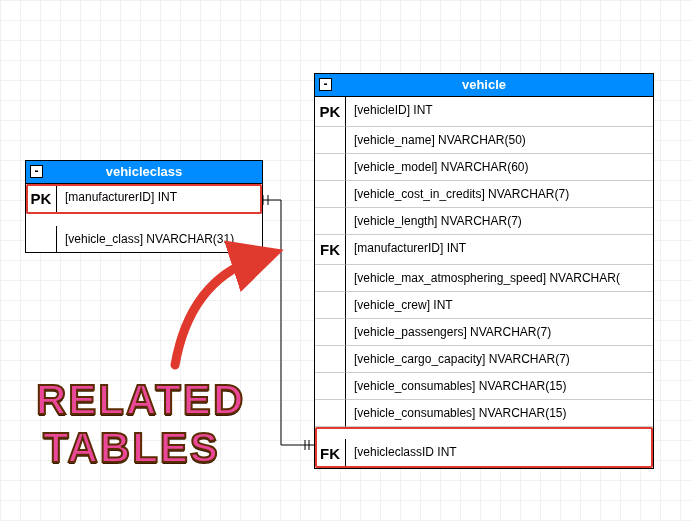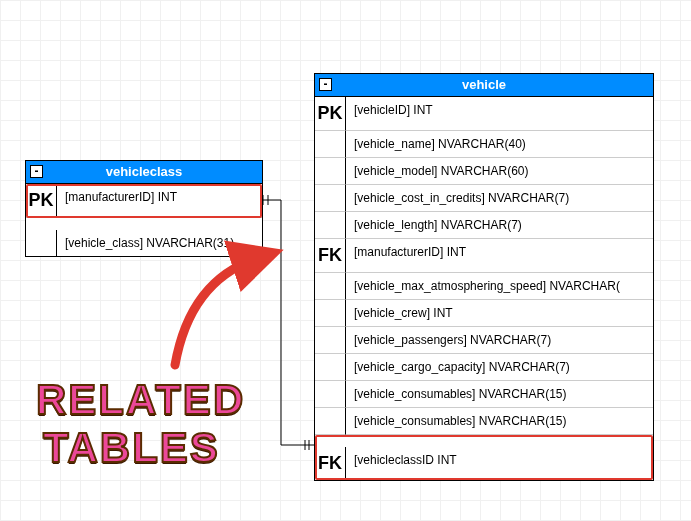--- a/index.html
+++ b/index.html
@@ -59,21 +59,21 @@
     align-items: stretch;
   }
   .key-cell {
     width: 30px;
     min-width: 30px;
     border-right: 1px solid #000;
     border-bottom: 1px solid #ccc;
     text-align: center;
     font-weight: bold;
     padding: 6px 0;
-    font-size: 18px;
+    font-size: 15px;
   }
   .val-cell {
     flex: 1;
     border-bottom: 1px solid #ccc;
     padding: 6px 8px;
     font-size: 12px;
     white-space: nowrap;
     overflow: hidden;
   }
   .row:last-child .key-cell,
@@ -144,21 +144,21 @@
     <span class="collapse-box">-</span>
     <span>vehicle</span>
   </div>
   <div id="rows-vehicle">
       <div class="row">
         <div class="key-cell">PK</div>
         <div class="val-cell">[vehicleID] INT</div>
       </div>
       <div class="row">
         <div class="key-cell"></div>
-        <div class="val-cell">[vehicle_name] NVARCHAR(40)</div>
+        <div class="val-cell">[vehicle_name] NVARCHAR(50)</div>
       </div>
       <div class="row">
         <div class="key-cell"></div>
         <div class="val-cell">[vehicle_model] NVARCHAR(60)</div>
       </div>
       <div class="row">
         <div class="key-cell"></div>
         <div class="val-cell">[vehicle_cost_in_credits] NVARCHAR(7)</div>
       </div>
       <div class="row">

